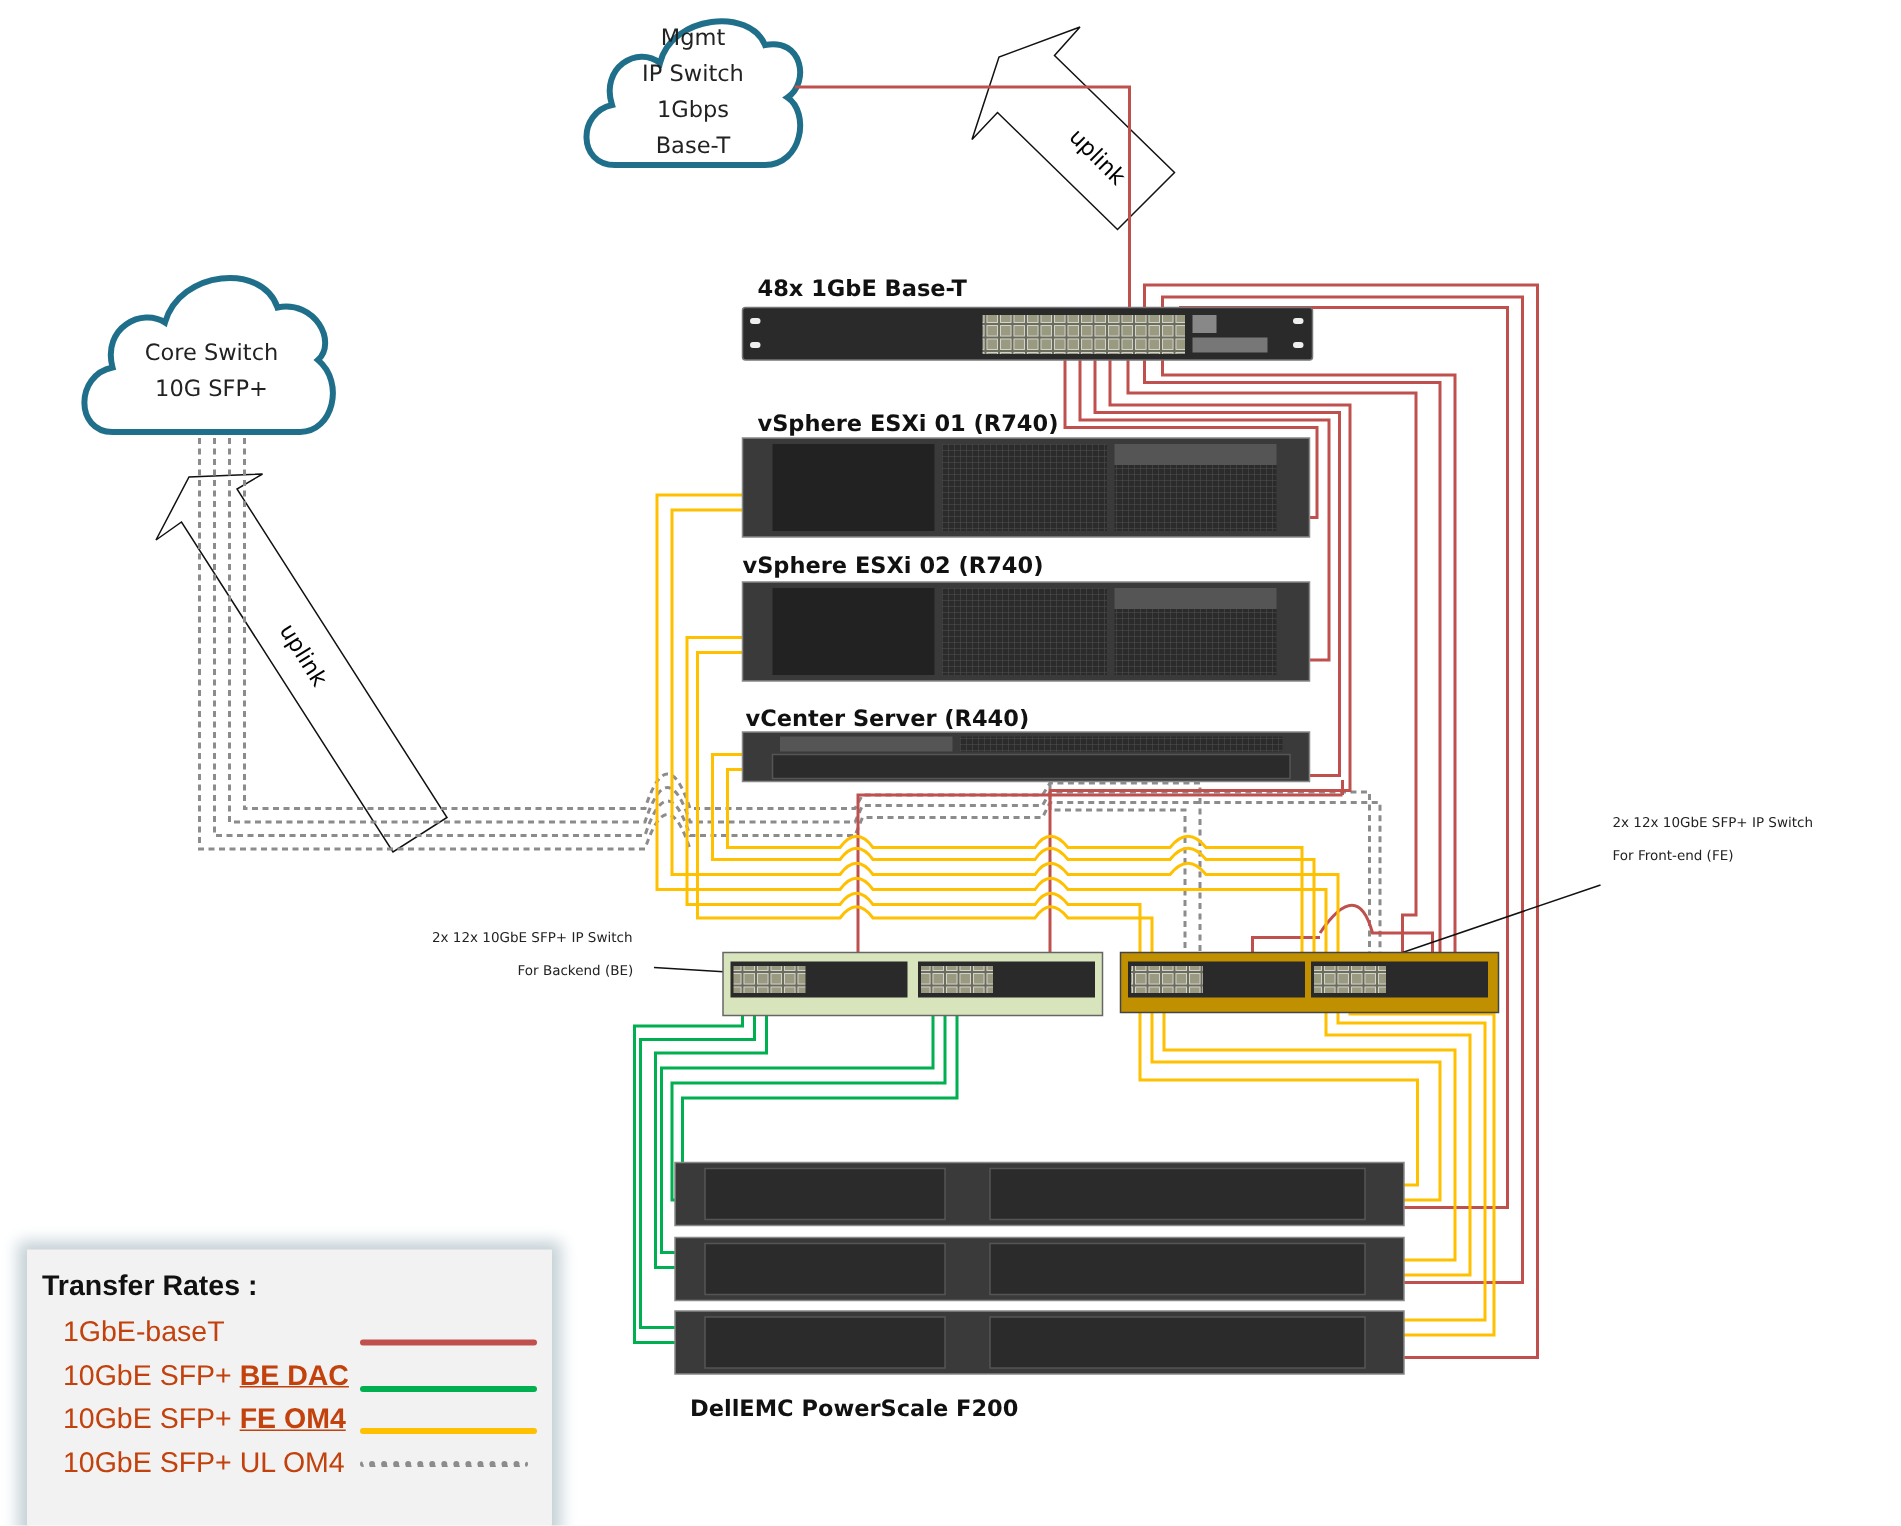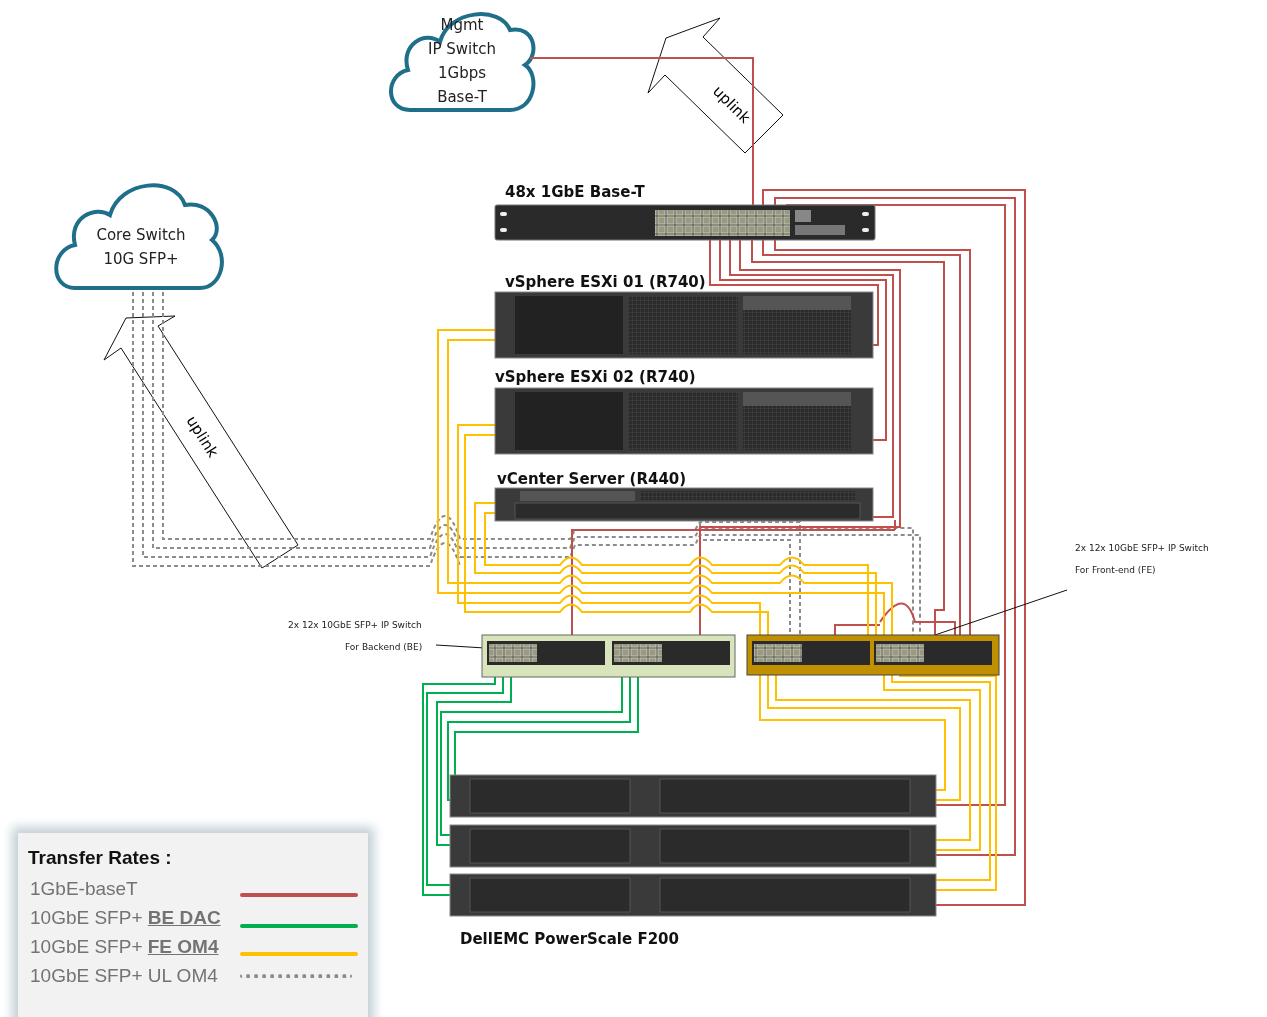--- a/index.html
+++ b/index.html
@@ -7,21 +7,21 @@
          font-family: "DejaVu Sans", sans-serif; }
   #diagram { position: absolute; left: 0; top: 0; }
   .lbl { font-family: "DejaVu Sans", sans-serif; }
   .cloudtxt { font-size: 15px; fill: #222; }
   .devlbl { font-size: 15px; font-weight: bold; fill: #111; }
   .smalllbl { font-size: 9px; fill: #222; }
   .legend { position: absolute; left: 18px; top: 833px; width: 350px; height: 189px;
             background: #f2f2f2; box-shadow: 0 0 10px 6px #c3d0d6; }
   .legend .title { position: absolute; left: 10px; top: 14px; font-size: 19px; font-weight: bold;
                    font-family: "Liberation Sans", sans-serif; color: #111; }
-  .legend .row { position: absolute; left: 12px; font-size: 19px; color: #737373;
+  .legend .row { position: absolute; left: 24px; font-size: 19px; color: #c2410c;
                  font-family: "Liberation Sans", sans-serif; }
   .legend .row b { font-weight: bold; text-decoration: underline; }
   .legend .swatch { position: absolute; left: 222px; width: 118px; height: 4px; border-radius: 2px; }
   .legend .swatch.dash { height: 0; border-top: 4px dotted #8c8c8c; background: transparent; width: 112px; }
 </style>
 </head>
 <body>
 
 <svg id="diagram" width="1267" height="1017" viewBox="0 0 1267 1017">
   <defs>

